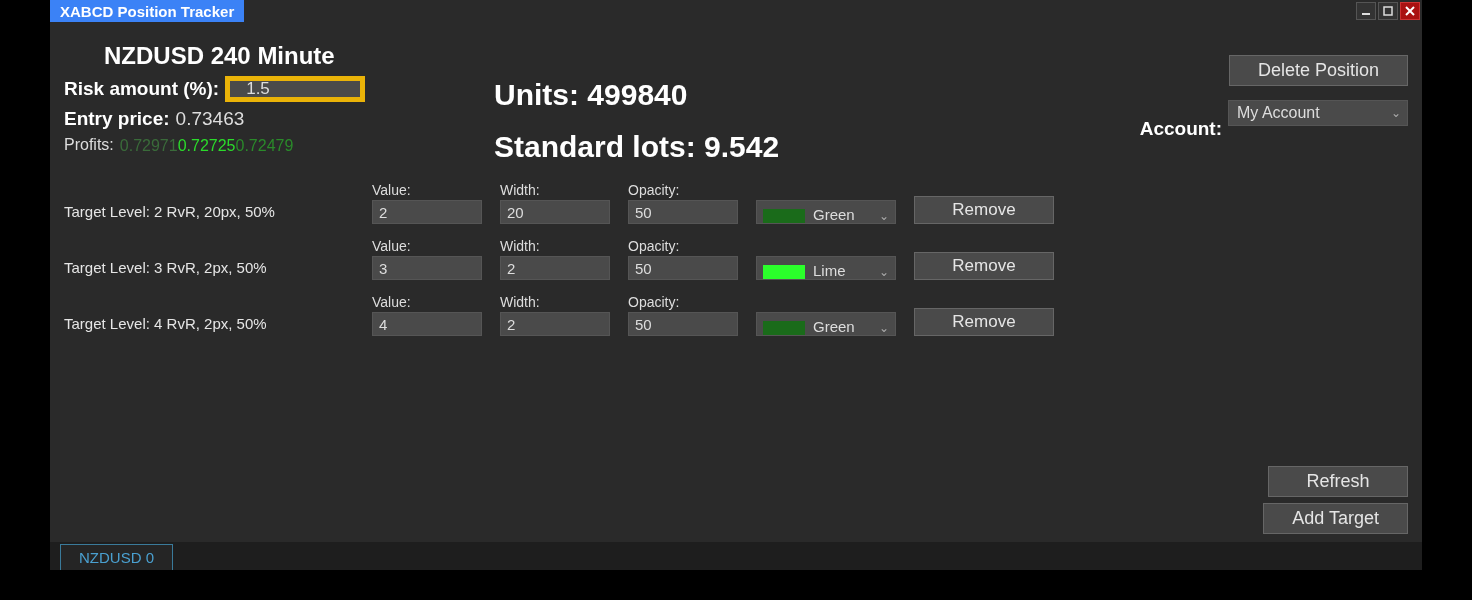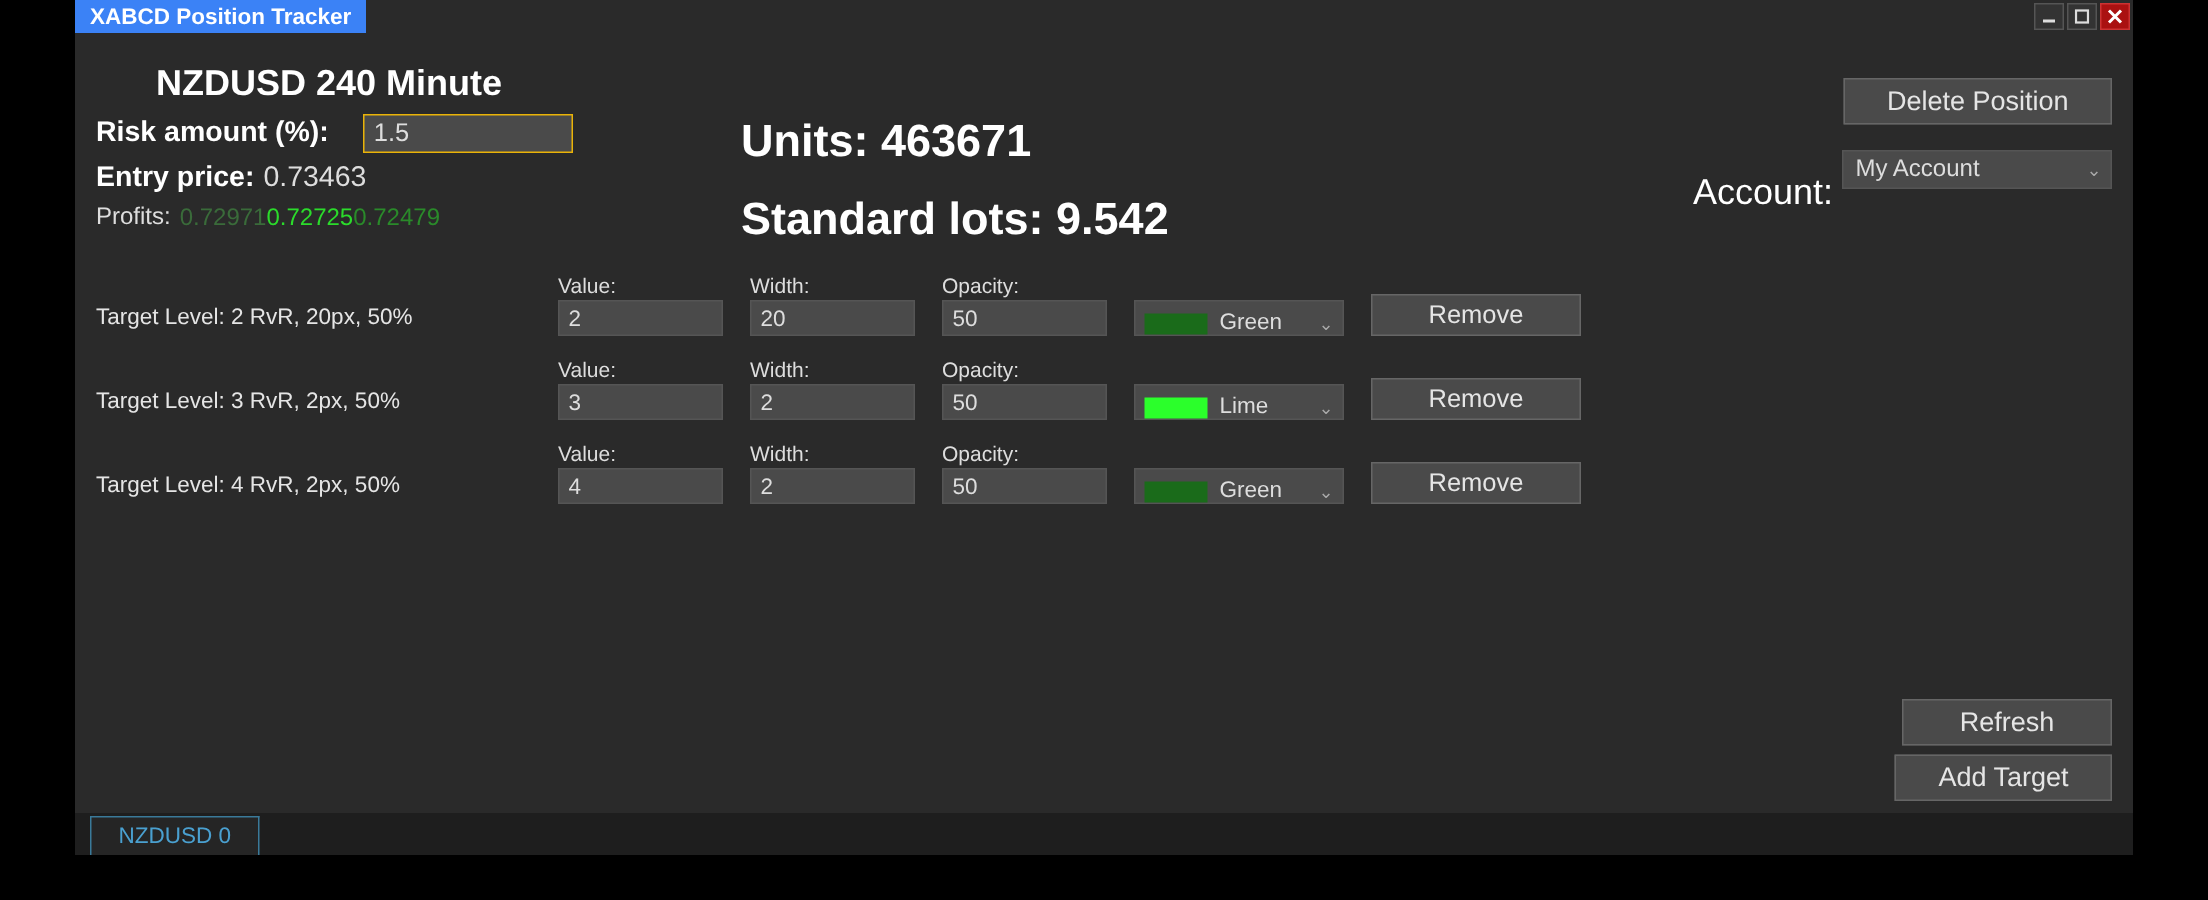--- a/index.html
+++ b/index.html
@@ -55,27 +55,27 @@
   }
   .top-row { display: flex; align-items: center; }
   .left-col { width: 430px; }
   .page-title {
     color: #fff;
     font-size: 24px;
     font-weight: bold;
     margin: 4px 0 6px 40px;
   }
   .risk-row {
-    display: flex; align-items: center; gap: 23px;
+    display: flex; align-items: center; gap: 6px;
     margin-bottom: 6px;
   }
   .risk-label { color: #fff; font-size: 19px; font-weight: bold; }
   .risk-input {
-    background: #4a4a4a; border: 1px solid #eab308; color: #ddd;
-    font-size: 17px; padding: 2px 6px; width: 140px; height: 26px;
+    background: #4a4a4a; border: 5px solid #eab308; color: #ddd;
+    font-size: 17px; padding: 2px 16px; width: 140px; height: 26px;
   }
   .entry-row { display: flex; gap: 6px; font-size: 19px; color: #fff; font-weight: bold; margin-bottom: 6px; }
   .entry-val { color: #ddd; font-weight: normal; }
   .profits-row { display: flex; gap: 6px; font-size: 16px; }
   .profits-label { color: #ddd; }
   .profits-list { display: flex; flex-direction: row; line-height: 1.2; }
   .p0 { color: #3a6b3a; }
   .p1 { color: #2bdb2b; }
   .p2 { color: #2a8a2a; }
 
@@ -92,21 +92,21 @@
     width: 300px;
     display: flex; flex-direction: column; align-items: flex-end;
   }
   .btn {
     background: #4a4a4a; border: 1px solid #666; color: #e5e5e5;
     font-size: 18px; padding: 4px 28px; cursor: pointer;
     min-width: 140px; text-align: center;
   }
   .btn-sm { padding: 3px 20px; font-size: 17px; }
   .account-row { display: flex; align-items: center; gap: 6px; }
-  .account-label { color: #fff; font-size: 24px; font-weight: normal; margin-top: 32px; }
+  .account-label { color: #fff; font-size: 19px; font-weight: bold; margin-top: 32px; }
   .select {
     background: #4a4a4a; border: 1px solid #555; color: #ddd;
     font-size: 16px; padding: 2px 24px 2px 8px; width: 180px; height: 26px;
     position: relative; display: flex; align-items: center; cursor: pointer;
   }
   .select .chev {
     position: absolute; right: 6px; top: 50%; transform: translateY(-50%);
     font-size: 12px; color: #aaa;
   }
 
@@ -213,21 +213,21 @@
             <span class="p0">0.72971</span>
             <span class="p1">0.72725</span>
             <span class="p2">0.72479</span>
           </div>
         </div>
       </div>
 
       <div class="center-col">
         <div>
           <span>Units:</span>
-          <span>463671</span>
+          <span>499840</span>
         </div>
         <div class="line2">
           <span>Standard lots:</span>
           <span>9.542</span>
         </div>
       </div>
 
       <div class="right-col">
         <button class="btn">Delete Position</button>
         <div class="account-row">

